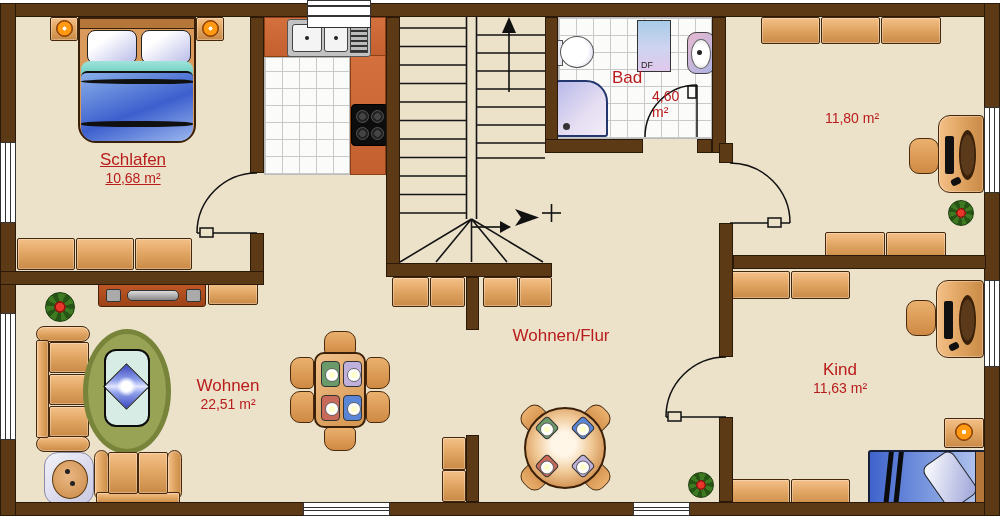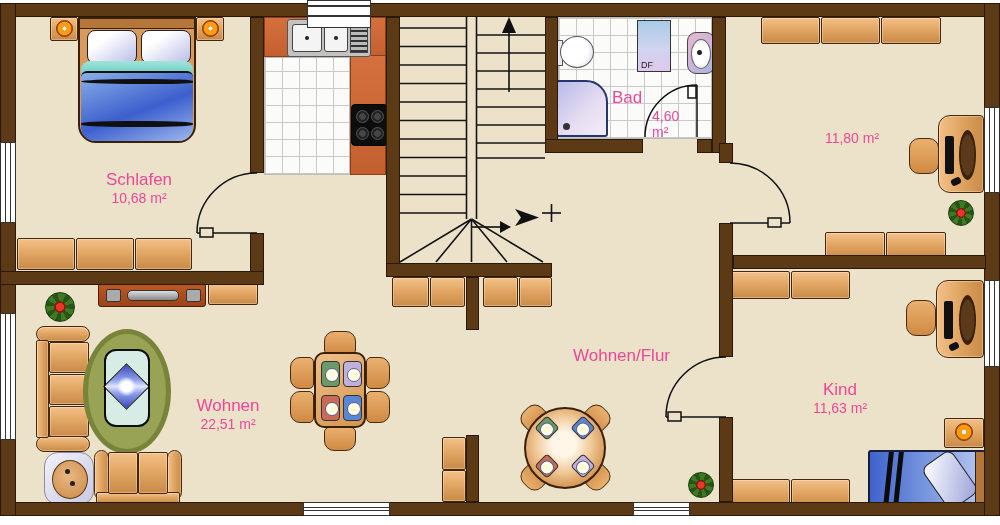--- a/index.html
+++ b/index.html
@@ -13,21 +13,21 @@
   .win-h{background:#fff linear-gradient(to bottom,transparent 30%,#333 30%,#333 38%,transparent 38%,transparent 62%,#333 62%,#333 70%,transparent 70%);}
   .tiles{background-color:#fbfbf9;
     background-image:repeating-linear-gradient(0deg,#c9c9c9 0 1px,transparent 1px 17px),
                      repeating-linear-gradient(90deg,#c9c9c9 0 1px,transparent 1px 17px);
     border:1px solid #bbb;box-sizing:border-box;}
   .counter{background:linear-gradient(180deg,#d4703d,#c4602f);border:1px solid #8a3f14;box-sizing:border-box;}
   .cab{background:linear-gradient(180deg,#f4c088 0%,#e2a765 45%,#c98a46 100%);
        border:1.5px solid #45280c;border-radius:2px;box-sizing:border-box;
        box-shadow:inset 0 0 0 1px rgba(255,255,255,.3);}
   .cab-v{background:linear-gradient(90deg,#f4c088 0%,#e2a765 45%,#c98a46 100%);}
-  .label{color:#ec4899;text-align:center;line-height:1.15;margin-top:20px;}
+  .label{color:#b91c1c;text-align:center;line-height:1.15;}
   .label .nm{font-size:17px;}
   .label .ar{font-size:14px;}
   .lamp{border-radius:50%;background:radial-gradient(circle,#fff 0 18%,#ff9a12 20% 62%,#c35c04 64% 100%);border:1px solid #7a3a05;box-sizing:border-box;}
   .plant{border-radius:50%;
     background:radial-gradient(circle at 50% 50%,#e8372a 0 20%,#8a1a10 22% 28%,rgba(0,0,0,0) 30%),
                repeating-conic-gradient(#3e7a22 0 25deg,#265515 25deg 50deg);
     border:1px solid #1d3d0e;box-sizing:border-box;}
   .chair{background:linear-gradient(#eab06e,#cf8a44);border:1.5px solid #4a2a0c;border-radius:7px;box-sizing:border-box;}
   .mat{border:1px solid #333;border-radius:4px;box-sizing:border-box;}
   .plate{position:absolute;left:50%;top:50%;width:12px;height:12px;margin:-6px 0 0 -6px;border-radius:50%;
@@ -285,36 +285,36 @@
         <rect x="768" y="218" width="13" height="9" fill="#ece2ca"></rect>
       </g>
       <g>
         <path d="M666 417 A60 60 0 0 1 726 357"></path>
           <line x1="666" y1="417" x2="726" y2="417"></line>
         <rect x="668" y="412" width="13" height="9" fill="#ece2ca"></rect>
       </g>
     </g>
   </svg>
 
-  <div class="abs label" style="left:59px;top:150px;width:160px;">
+  <div class="abs label" style="left:53px;top:150px;width:160px;text-decoration:underline;">
     <div class="nm">Schlafen</div>
     <div class="ar">10,68 m²</div>
   </div>
   <div class="abs label" style="left:612px;top:68px;width:52px;text-align:left;">
     <div class="nm">Bad</div>
     <div class="ar" style="width:42px;padding-left:40px;">4,60 m²</div>
   </div>
   <div class="abs label" style="left:792px;top:110px;width:120px;">
     <div class="ar">11,80 m²</div>
   </div>
   <div class="abs label" style="left:166px;top:376px;width:124px;">
     <div class="nm">Wohnen</div>
     <div class="ar">22,51 m²</div>
   </div>
-  <div class="abs label" style="left:500px;top:326px;width:170px;text-align:right;">
+  <div class="abs label" style="left:476px;top:326px;width:170px;">
     <div class="nm">Wohnen/Flur</div>
   </div>
   <div class="abs label" style="left:775px;top:360px;width:130px;">
     <div class="nm">Kind</div>
     <div class="ar">11,63 m²</div>
   </div>
 
 </div>
 
 </body></html>

